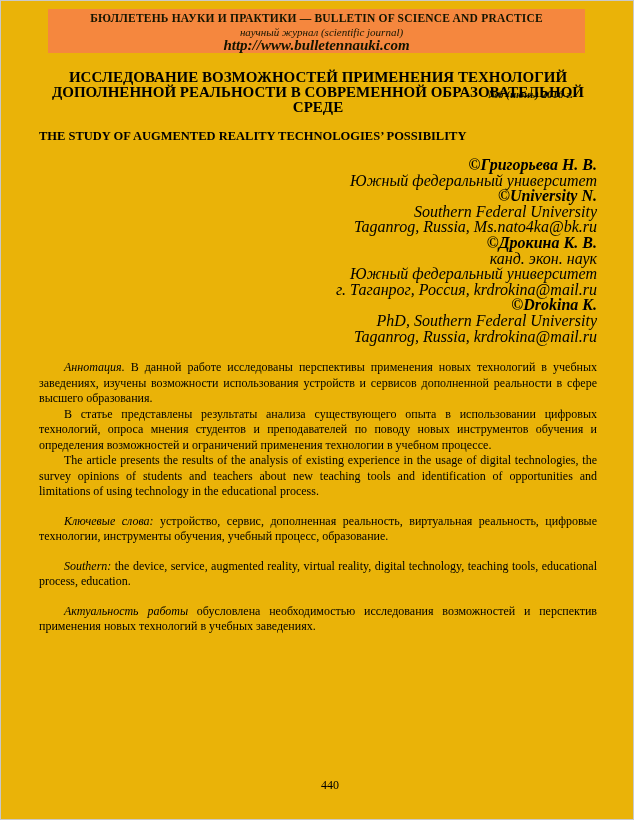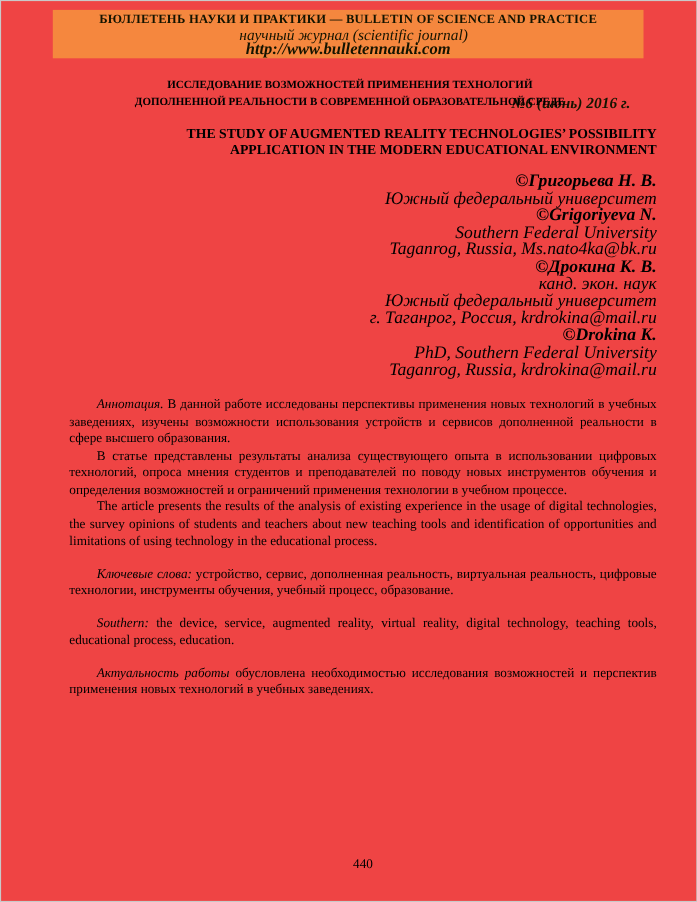--- a/index.html
+++ b/index.html
@@ -2,21 +2,21 @@
 <html><head>
 <meta charset="utf-8">
 <style>
   * { box-sizing: border-box; margin: 0; padding: 0; }
   html, body { background: #ffffff; }
   body { font-family: "Liberation Serif", "DejaVu Serif", serif; color: #000; }
   .page {
     position: relative;
     width: 634px;
     height: 820px;
-    background: #ef4444;
+    background: #eab308;
     border: 1px solid #c9c9c9;
     overflow: hidden;
   }
   
   .banner {
     position: absolute;
     left: 47px;
     top: 8px;
     width: 537px;
     height: 44px;
@@ -26,21 +26,21 @@
     padding-top: 3px;
   }
   .banner-title {
     font-weight: bold;
     font-size: 11.5px;
     line-height: 13.5px;
     letter-spacing: 0.2px;
   }
   .banner-line2 {
     position: relative;
-    font-size: 14px;
+    font-size: 11px;
     line-height: 13px;
     font-style: italic;
     padding-left: 10px;
   }
   .banner-issue {
     position: absolute;
     right: 12px;
     top: 16px;
     font-weight: bold;
     font-style: italic;
@@ -60,46 +60,46 @@
     width: 558px;
   }
   .udc {
     margin-top: 36px;
     font-size: 12px;
     text-align: left;
   }
   .title-ru {
     margin-top: 17px;
     font-weight: bold;
-    font-size: 10px;
+    font-size: 15px;
     line-height: 15px;
     text-align: center;
   }
   .title-en {
     margin-top: 14px;
     font-weight: bold;
     font-size: 12.5px;
     line-height: 15px;
-    text-align: right;
+    text-align: left;
   }
   .authors {
     margin-top: 13px;
     text-align: right;
     font-style: italic;
     font-size: 16px;
     line-height: 15.6px;
   }
   .authors .bold { font-weight: bold; }
   .body-text {
     margin-top: 16px;
     font-size: 12px;
     line-height: 15.5px;
     text-align: justify;
   }
-  .para { text-indent: 25px; margin-left: 24px; }
+  .para { text-indent: 25px; }
   .para .lead { font-style: italic; }
   .gap-top { margin-top: 14px; }
   .page-number {
     position: absolute;
     left: 0;
     right: 0;
     bottom: 26px;
     text-align: center;
     font-size: 12px;
     margin-left: 26px;
@@ -122,27 +122,26 @@
   <main class="content">
 
 
     <h1 class="title-ru">
       <span>ИССЛЕДОВАНИЕ ВОЗМОЖНОСТЕЙ ПРИМЕНЕНИЯ ТЕХНОЛОГИЙ</span><br>
       <span>ДОПОЛНЕННОЙ РЕАЛЬНОСТИ В СОВРЕМЕННОЙ ОБРАЗОВАТЕЛЬНОЙ СРЕДЕ</span>
     </h1>
 
     <h2 class="title-en">
       <span>THE STUDY OF AUGMENTED REALITY TECHNOLOGIES’ POSSIBILITY</span><br>
-      <span>APPLICATION IN THE MODERN EDUCATIONAL ENVIRONMENT</span>
     </h2>
 
     <div class="authors">
       <div class="bold">©Григорьева Н. В.</div>
       <div>Южный федеральный университет</div>
-      <div class="bold">©Grigoriyeva N.</div>
+      <div class="bold">©University N.</div>
       <div>Southern Federal University</div>
       <div>Taganrog, Russia, Ms.nato4ka@bk.ru</div>
       <div class="bold">©Дрокина К. В.</div>
       <div>канд. экон. наук</div>
       <div>Южный федеральный университет</div>
       <div>г. Таганрог, Россия, krdrokina@mail.ru</div>
       <div class="bold">©Drokina K.</div>
       <div>PhD, Southern Federal University</div>
       <div>Taganrog, Russia, krdrokina@mail.ru</div>
     </div>

